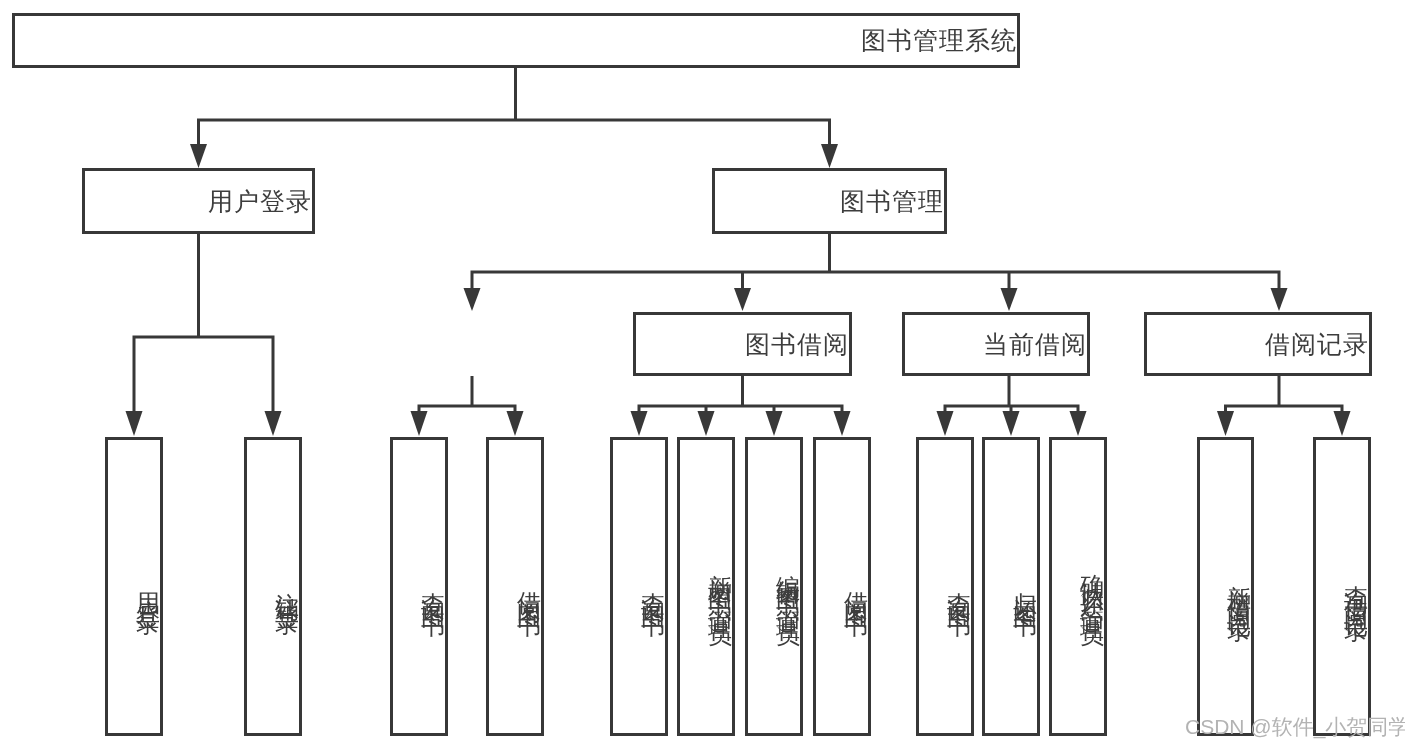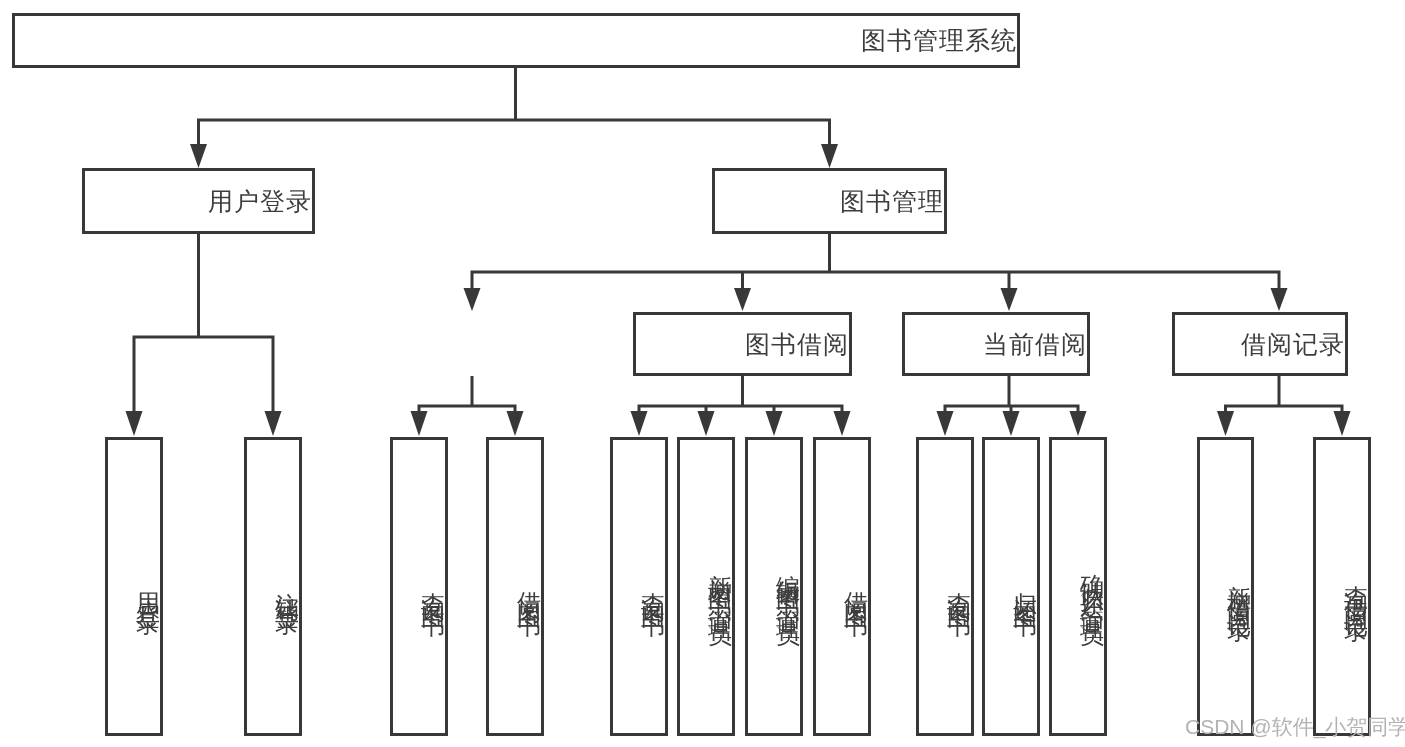--- a/index.html
+++ b/index.html
@@ -109,21 +109,21 @@
   <div class="node" style="left:712px;top:168px;width:235px;height:66px">
     <span class="lbl">图书管理</span>
   </div>
 
   <div class="node" style="left:633px;top:312px;width:219px;height:64px">
     <span class="lbl">图书借阅</span>
   </div>
   <div class="node" style="left:902px;top:312px;width:188px;height:64px">
     <span class="lbl">当前借阅</span>
   </div>
-  <div class="node" style="left:1172px;top:312px;width:176px;height:64px">
+  <div class="node" style="left:1144px;top:312px;width:228px;height:64px">
     <span class="lbl">借阅记录</span>
   </div>
 
   <div class="node" style="left:105px;top:437px;width:58px;height:299px">
     <span class="lbl v">用户登录</span>
   </div>
   <div class="node" style="left:244px;top:437px;width:58px;height:299px">
     <span class="lbl v">注销登录</span>
   </div>
 

